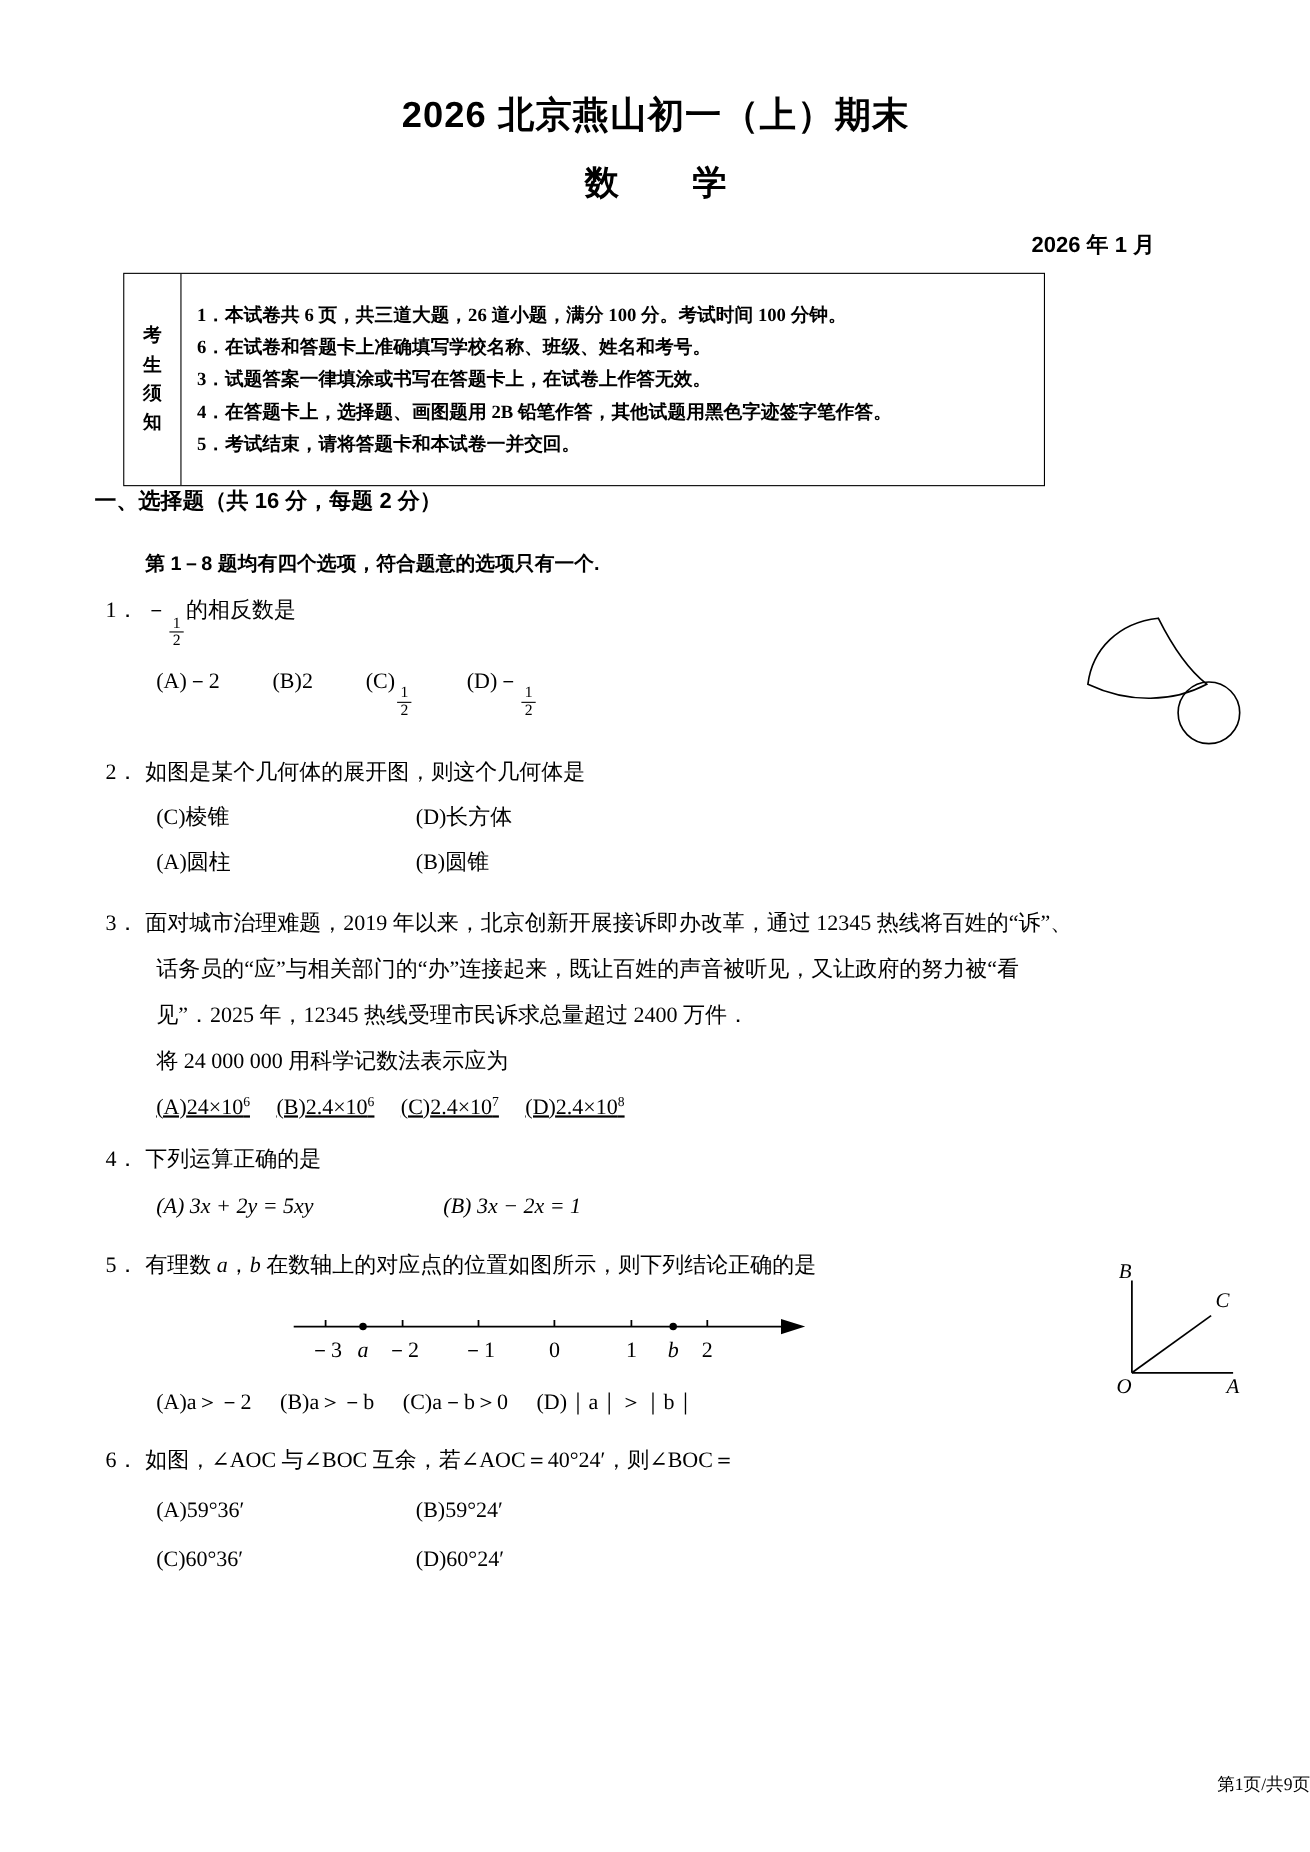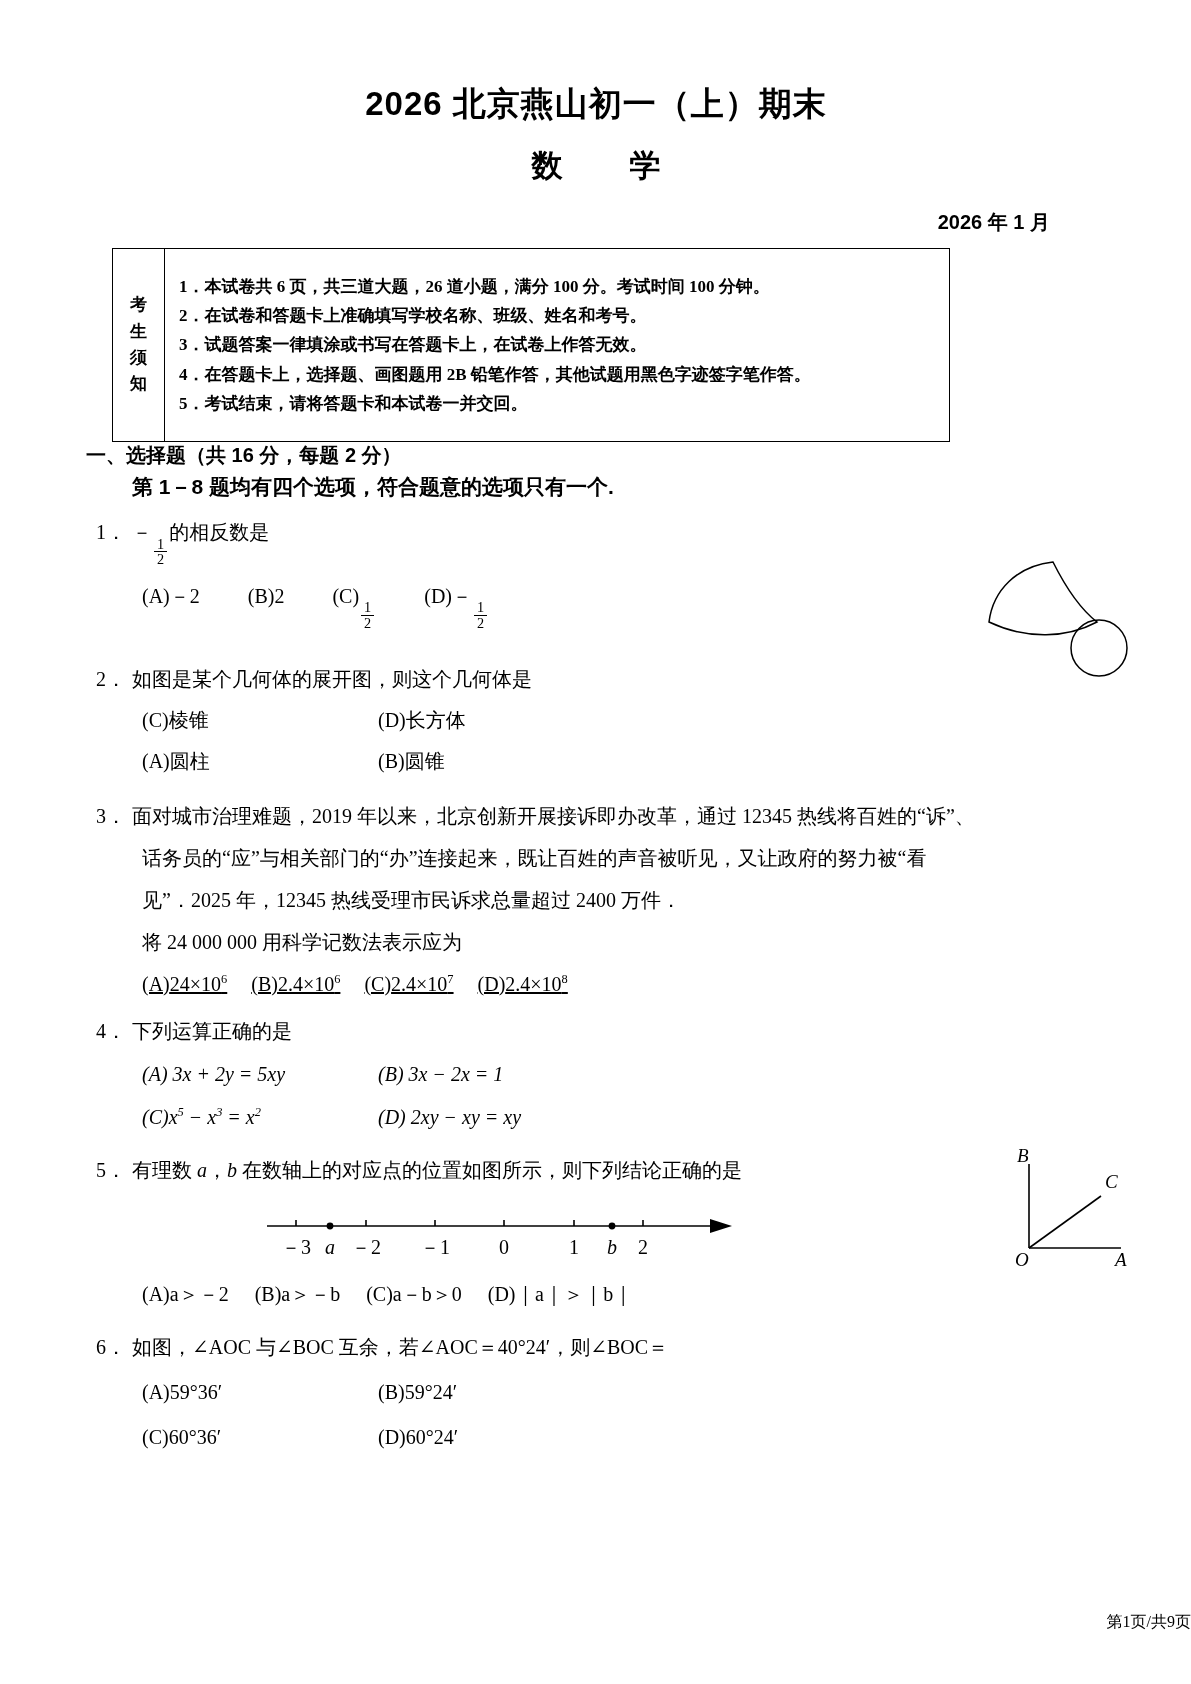--- a/index.html
+++ b/index.html
@@ -90,23 +90,23 @@
     font-weight: 600;
   }
 
   
   .sec-head {
     font-size: 20px;
     font-weight: 700;
     font-family: "Liberation Sans", "DejaVu Sans", sans-serif;
   }
   .sec-note {
-    font-size: 21px;
-    font-weight: 700;
-    margin-top: 4px;
+    font-size: 18px;
+    font-weight: 700;
+    margin-top: 31px;
     padding-left: 46px;
     font-family: "Liberation Sans", "DejaVu Sans", sans-serif;
   }
   .q {
     position: relative;
     margin-top: 16px;
     font-size: 20px;
     line-height: 1.55;
   }
   .q-stem {
@@ -184,21 +184,21 @@
 
     <div class="notice">
       <div class="notice-label">
         <span>考</span>
         <span>生</span>
         <span>须</span>
         <span>知</span>
       </div>
       <ul class="notice-list">
         <li>1．本试卷共 6 页，共三道大题，26 道小题，满分 100 分。考试时间 100 分钟。</li>
-        <li>2．在试卷和答题卡上准确填写学校名称、班级、姓名和考号。</li>
+        <li>6．在试卷和答题卡上准确填写学校名称、班级、姓名和考号。</li>
         <li>3．试题答案一律填涂或书写在答题卡上，在试卷上作答无效。</li>
         <li>4．在答题卡上，选择题、画图题用 2B 铅笔作答，其他试题用黑色字迹签字笔作答。</li>
         <li>5．考试结束，请将答题卡和本试卷一并交回。</li>
       </ul>
     </div>
 
     <div class="sec-head">一、选择题（共 16 分，每题 2 分）</div>
     <div class="sec-note">第 1－8 题均有四个选项，符合题意的选项只有一个.</div>
 
     <div class="q">
@@ -256,27 +256,23 @@
         <span class="op"><span>(C)</span><span>2.4×10</span><sup>7</sup></span>
         <span class="op"><span>(D)</span><span>2.4×10</span><sup>8</sup></span>
       </div>
     </div>
 
     <div class="q" style="margin-top:16px;">
       <div class="q-stem">
         <span class="q-num">4．</span>
         <span class="q-text">下列运算正确的是</span>
       </div>
-      <div class="opts two2" style="margin-top:12px;">
+      <div class="opts two2" style="margin-top:12px;gap:25px;">
         <span class="op"><i class="v">(A) 3x + 2y = 5xy</i></span>
         <span class="op"><i class="v">(B) 3x − 2x = 1</i></span>
-      </div>
-      <div class="opts two2" style="margin-top:12px;">
-        <span class="op"><i class="v"><span>(C)</span><span>x</span><sup>5</sup><span> − x</span><sup>3</sup><span> = x</span><sup>2</sup></i></span>
-        <span class="op"><i class="v">(D) 2xy − xy = xy</i></span>
       </div>
     </div>
 
     <div class="q" style="margin-top:22px;">
       <div class="q-stem">
         <span class="q-num">5．</span>
         <span class="q-text"><span>有理数 </span><i class="v">a</i><span>，</span><i class="v">b</i><span> 在数轴上的对应点的位置如图所示，则下列结论正确的是</span></span>
       </div>
 
       <div class="fig-numline">

